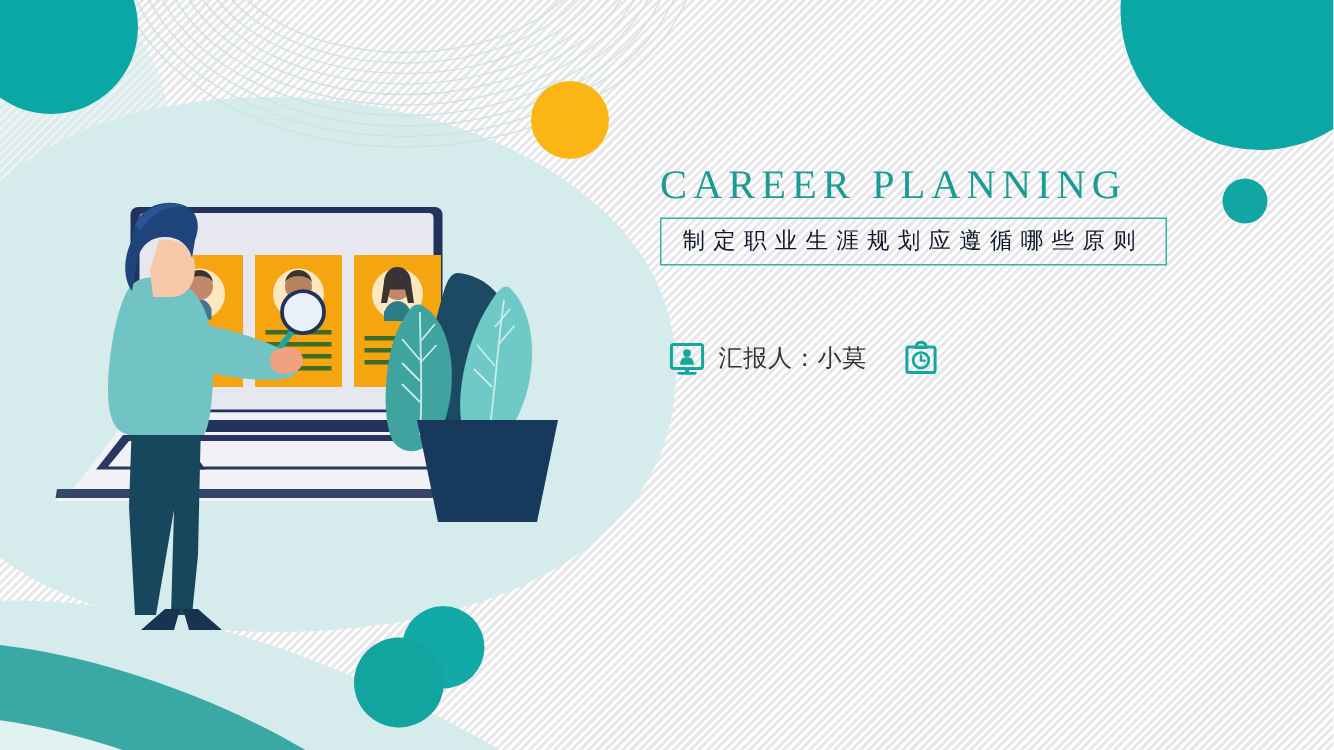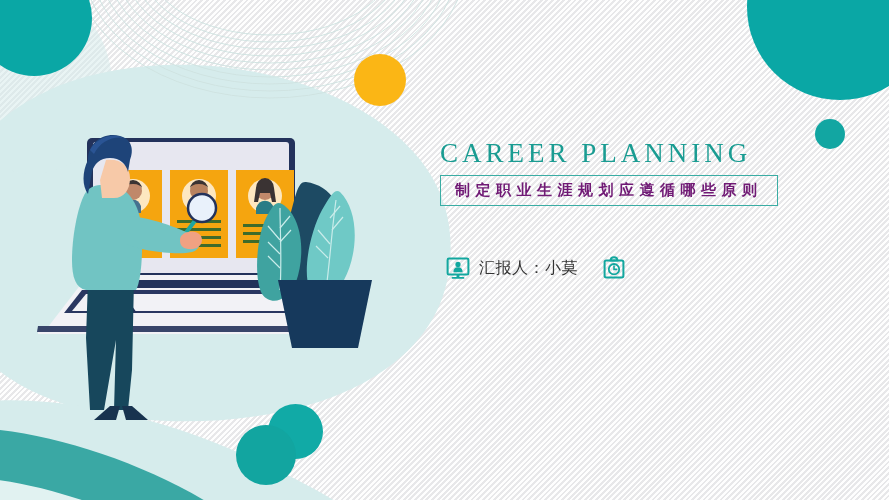--- a/index.html
+++ b/index.html
@@ -36,21 +36,21 @@
 
   #arcs{position:absolute;left:60px;top:-150px;width:420px;height:260px;z-index:3;opacity:.95;}
   #blob{position:absolute;left:-60px;top:58px;width:520px;height:372px;z-index:3;}
   #blob2{position:absolute;left:-20px;top:-16px;width:150px;height:190px;z-index:3;opacity:.5;}
   #waves{position:absolute;left:-10px;top:395px;width:360px;height:115px;z-index:5;}
 
   
   #illustration{position:absolute;left:30px;top:120px;width:390px;height:300px;z-index:6;}
 
   
-  #text-block{position:absolute;left:428px;top:140px;width:430px;z-index:7;}
+  #text-block{position:absolute;left:428px;top:110px;width:430px;z-index:7;}
 
   #eyebrow{
     font-family:"Liberation Serif",serif;
     font-size:27px;
     letter-spacing:4px;
     color:#1a9c92;
     line-height:1;
     margin:0 0 8px 12px;
     white-space:nowrap;
   }
@@ -69,24 +69,23 @@
   #subtitle-box{
     display:inline-block;
     border:1px solid #3aada4;
     padding:5px 14px 6px;
     margin:0 0 0 12px;
   }
   #subtitle-text{
     font-family:"DejaVu Serif","Liberation Serif",serif;
     font-size:15px;
     letter-spacing:5.5px;
-    color:#701a75;
+    color:#0f172a;
     white-space:nowrap;
     line-height:1.2;
-    font-weight:bold;
   }
 
   #meta-row{
     display:flex;align-items:flex-end;
     margin:50px 0 0 18px;
     gap:24px;
   }
   .meta-item{display:flex;align-items:center;gap:9px;}
   .meta-label{
     font-family:"DejaVu Serif","Liberation Serif",serif;

